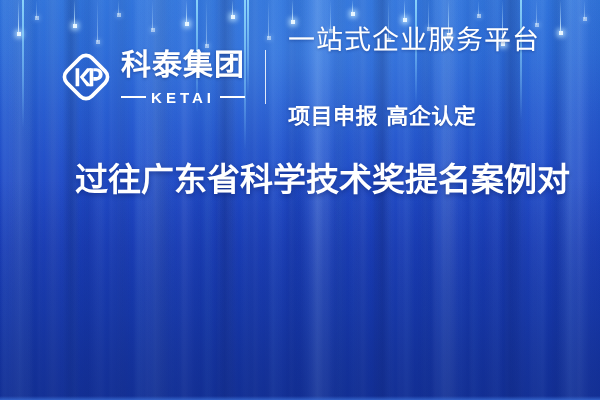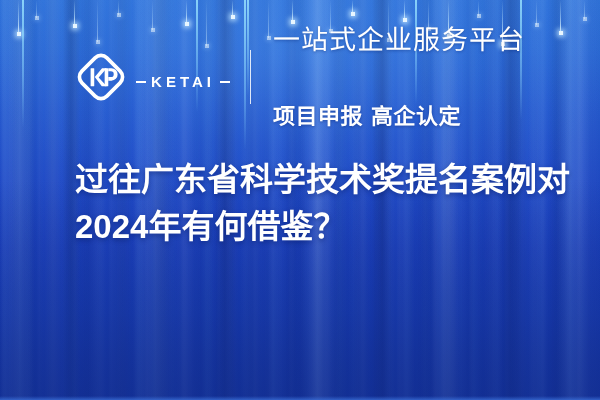--- a/index.html
+++ b/index.html
@@ -327,35 +327,35 @@
 
           <rect x="30" y="33" width="7" height="35" rx="1"></rect>
           <path d="M38 50 L52 33 L61 33 L45.5 51 L61 68 L51.5 68 Z"></path>
 
           <rect x="57" y="33" width="7" height="35" rx="1"></rect>
           <path d="M64 33 h6 a12 12 0 0 1 0 24 h-6 v-7 h5 a5.5 5.5 0 0 0 0-11 h-5 z"></path>
         </g>
       </svg>
 
       <div class="brand-text">
+        <div class="brand-cn">科泰集团</div>
         <div class="brand-en-row">
           <span class="dash"></span>
           <span class="brand-en">KETAI</span>
           <span class="dash"></span>
         </div>
       </div>
     </div>
 
     <div class="divider"></div>
 
     <div class="tagline">
       <div class="tagline-main">一站式企业服务平台</div>
       <div class="tagline-sub">项目申报 高企认定</div>
     </div>
   </div>
 
   <div class="title-block">
     <div class="title-line">过往广东省科学技术奖提名案例对</div>
-    <div class="title-line">2024年有何借鉴？</div>
   </div>
 
   <div class="bottom-edge"></div>
 </div>
 
 </body></html>

